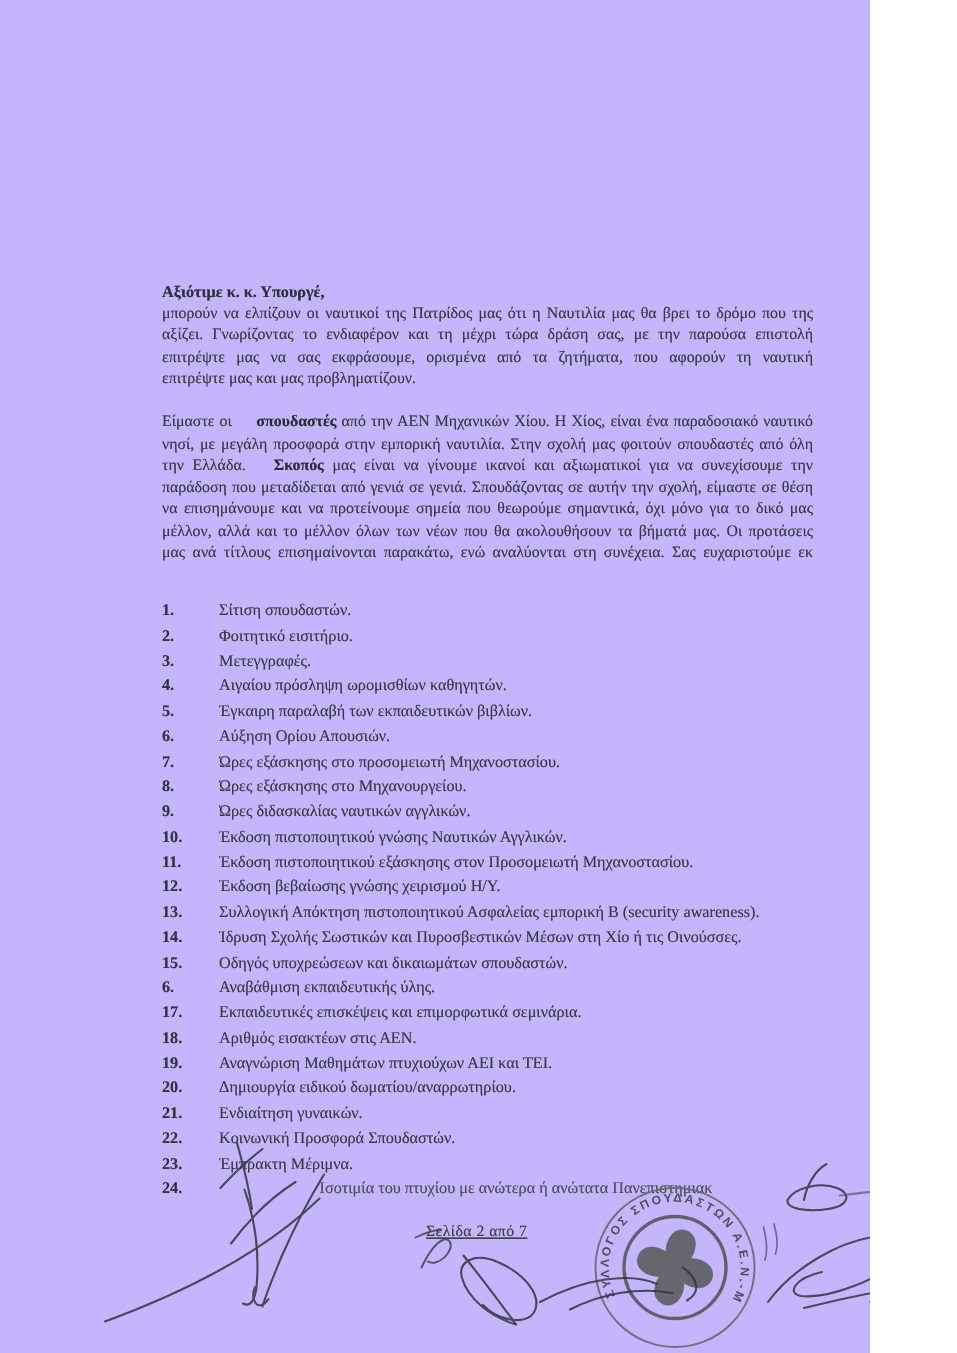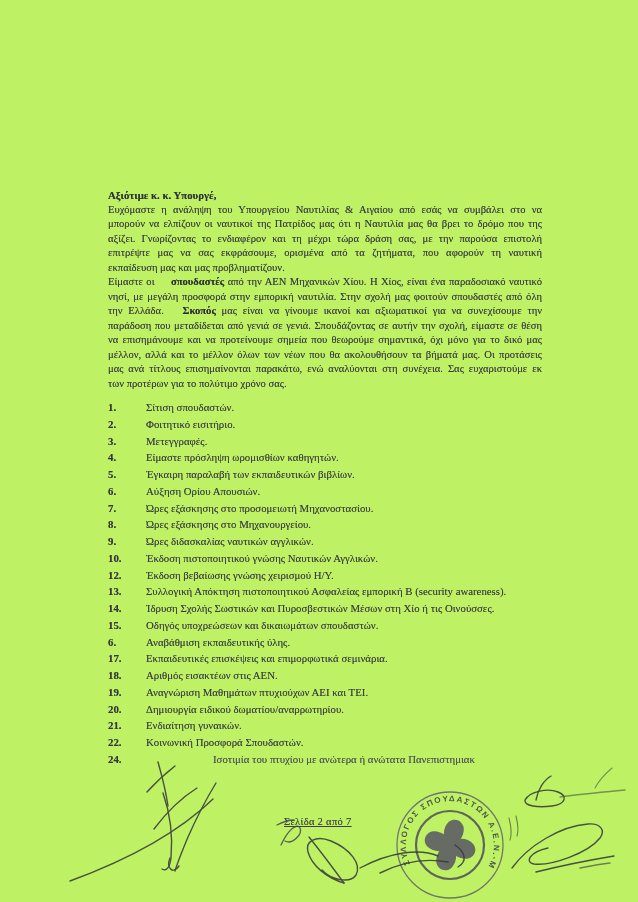--- a/index.html
+++ b/index.html
@@ -1,18 +1,18 @@
 <!DOCTYPE html>
 <html><head>
 <meta charset="utf-8">
 <style>
   html,body { margin:0; padding:0; background:#ffffff; }
   .page {
-    position:relative; width:638px; height:902px; overflow:hidden;
-    background:#bef264;
+    position:relative; width:580px; height:902px; overflow:hidden;
+    background:#c4b5fd;
     font-family:"Liberation Serif","DejaVu Serif",serif;
     color:#383a40;
   }
   .salutation {
     position:absolute; left:108px; top:188px; width:434px;
     font-size:10.8px; line-height:14.5px; font-weight:bold; color:#2e3036;
     text-shadow:0 0 0.4px rgba(46,48,54,0.6);
   }
   .para { position:absolute; left:108px; width:434px; }
   #para1 { top:202.5px; }
@@ -44,53 +44,51 @@
   }
 </style>
 </head>
 <body>
 
 <div class="page">
 
   <div class="salutation">Αξιότιμε κ. κ. Υπουργέ,</div>
 
   <div class="para" id="para1">
-      <div class="jline"><span>Ευχόμαστε η ανάληψη του Υπουργείου Ναυτιλίας &amp; Αιγαίου από εσάς να συμβάλει στο να</span></div>
       <div class="jline"><span>μπορούν να ελπίζουν οι ναυτικοί της Πατρίδος μας ότι η Ναυτιλία μας θα βρει το δρόμο που της</span></div>
       <div class="jline"><span>αξίζει. Γνωρίζοντας το ενδιαφέρον και τη μέχρι τώρα δράση σας, με την παρούσα επιστολή</span></div>
       <div class="jline"><span>επιτρέψτε μας να σας εκφράσουμε, ορισμένα από τα ζητήματα, που αφορούν τη ναυτική</span></div>
-      <div class="jline end"><span>εκπαίδευση μας και μας προβληματίζουν.</span></div>
+      <div class="jline end"><span>επιτρέψτε μας και μας προβληματίζουν.</span></div>
     </div>
   <div class="para" id="para2">
       <div class="jline"><span>Είμαστε οι </span><b>σπουδαστές</b><span> από την ΑΕΝ Μηχανικών Χίου. Η Χίος, είναι ένα παραδοσιακό ναυτικό</span></div>
       <div class="jline"><span>νησί, με μεγάλη προσφορά στην εμπορική ναυτιλία. Στην σχολή μας φοιτούν σπουδαστές από όλη</span></div>
       <div class="jline"><span>την Ελλάδα. </span><b>Σκοπός</b><span> μας είναι να γίνουμε ικανοί και αξιωματικοί για να συνεχίσουμε την</span></div>
       <div class="jline"><span>παράδοση που μεταδίδεται από γενιά σε γενιά. Σπουδάζοντας σε αυτήν την σχολή, είμαστε σε θέση</span></div>
       <div class="jline"><span>να επισημάνουμε και να προτείνουμε σημεία που θεωρούμε σημαντικά, όχι μόνο για το δικό μας</span></div>
       <div class="jline"><span>μέλλον, αλλά και το μέλλον όλων των νέων που θα ακολουθήσουν τα βήματά μας. Οι προτάσεις</span></div>
       <div class="jline"><span>μας ανά τίτλους επισημαίνονται παρακάτω, ενώ αναλύονται στη συνέχεια. Σας ευχαριστούμε εκ</span></div>
-      <div class="jline end"><span>των προτέρων για το πολύτιμο χρόνο σας.</span></div>
     </div>
 
   <div class="list" id="list">
       <div class="li-row">
         <span class="li-num">1.</span>
         <span class="li-text">Σίτιση σπουδαστών.</span>
       </div>
       <div class="li-row">
         <span class="li-num">2.</span>
         <span class="li-text">Φοιτητικό εισιτήριο.</span>
       </div>
       <div class="li-row">
         <span class="li-num">3.</span>
         <span class="li-text">Μετεγγραφές.</span>
       </div>
       <div class="li-row">
         <span class="li-num">4.</span>
-        <span class="li-text">Είμαστε πρόσληψη ωρομισθίων καθηγητών.</span>
+        <span class="li-text">Αιγαίου πρόσληψη ωρομισθίων καθηγητών.</span>
       </div>
       <div class="li-row">
         <span class="li-num">5.</span>
         <span class="li-text">Έγκαιρη παραλαβή των εκπαιδευτικών βιβλίων.</span>
       </div>
       <div class="li-row">
         <span class="li-num">6.</span>
         <span class="li-text">Αύξηση Ορίου Απουσιών.</span>
       </div>
       <div class="li-row">
@@ -103,20 +101,24 @@
       </div>
       <div class="li-row">
         <span class="li-num">9.</span>
         <span class="li-text">Ώρες διδασκαλίας ναυτικών αγγλικών.</span>
       </div>
       <div class="li-row">
         <span class="li-num">10.</span>
         <span class="li-text">Έκδοση πιστοποιητικού γνώσης Ναυτικών Αγγλικών.</span>
       </div>
       <div class="li-row">
+        <span class="li-num">11.</span>
+        <span class="li-text">Έκδοση πιστοποιητικού εξάσκησης στον Προσομειωτή Μηχανοστασίου.</span>
+      </div>
+      <div class="li-row">
         <span class="li-num">12.</span>
         <span class="li-text">Έκδοση βεβαίωσης γνώσης χειρισμού Η/Υ.</span>
       </div>
       <div class="li-row">
         <span class="li-num">13.</span>
         <span class="li-text">Συλλογική Απόκτηση πιστοποιητικού Ασφαλείας εμπορική Β (security awareness).</span>
       </div>
       <div class="li-row">
         <span class="li-num">14.</span>
         <span class="li-text">Ίδρυση Σχολής Σωστικών και Πυροσβεστικών Μέσων στη Χίο ή τις Οινούσσες.</span>
@@ -145,20 +147,24 @@
         <span class="li-num">20.</span>
         <span class="li-text">Δημιουργία ειδικού δωματίου/αναρρωτηρίου.</span>
       </div>
       <div class="li-row">
         <span class="li-num">21.</span>
         <span class="li-text">Ενδιαίτηση γυναικών.</span>
       </div>
       <div class="li-row">
         <span class="li-num">22.</span>
         <span class="li-text">Κοινωνική Προσφορά Σπουδαστών.</span>
+      </div>
+      <div class="li-row">
+        <span class="li-num">23.</span>
+        <span class="li-text">Έμπρακτη Μέριμνα.</span>
       </div>
       <div class="li-row">
         <span class="li-num">24.</span>
         <span class="li-text">Ισοτιμία του πτυχίου με ανώτερα ή ανώτατα Πανεπιστημιακ</span>
       </div>
     </div>
 
   <div class="footer">Σελίδα 2 από 7</div>
 
   <svg class="overlay" width="638" height="902" viewBox="0 0 638 902">

